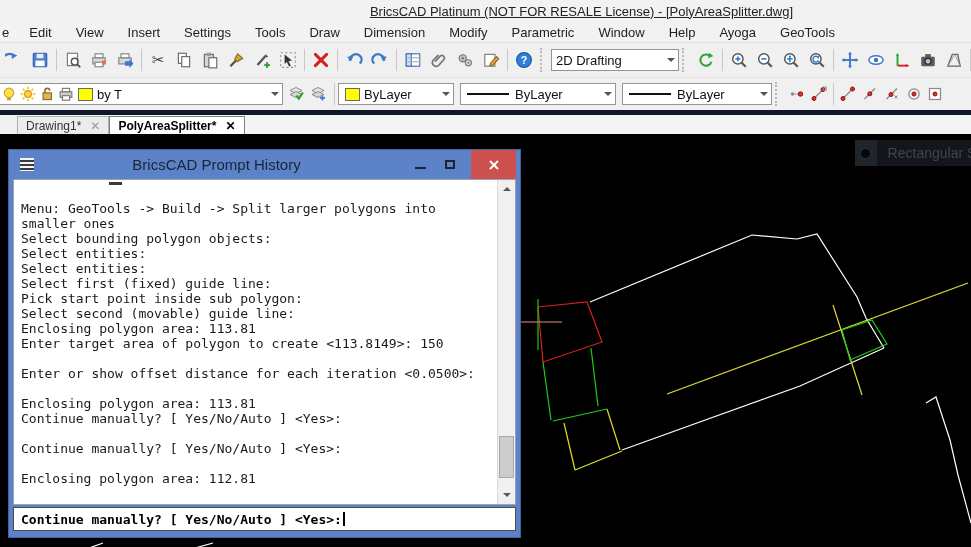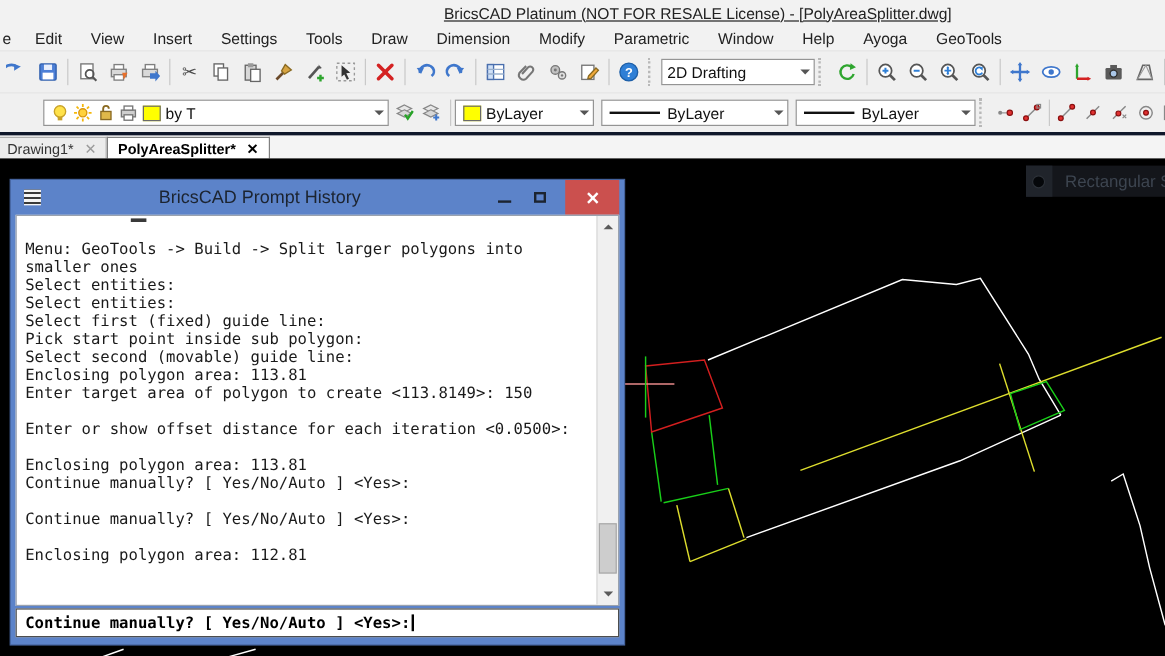--- a/index.html
+++ b/index.html
@@ -10,40 +10,40 @@
   .titlebar{height:22px;background:#f2f2f2;display:flex;align-items:center;justify-content:center;
             color:#222;font-size:13px;text-decoration:underline;}
   .titlebar span{transform:translateX(96px);}
   .menubar{height:20px;background:#f2f2f2;display:flex;align-items:center;border-bottom:1px solid #e2e2e2;}
   .menu-item{padding:2px 12px;color:#222;}
   .menu-item:first-child{padding-left:2px;padding-right:8px;}
 
   
   .tb-row{display:flex;align-items:center;background:#f0f0f0;}
   .tb-row1{height:34px;border-bottom:1px solid #e3e3e3;padding-left:1px;}
-  .tb-row2{height:32px;border-bottom:3px solid #0f172a;padding-left:41px;}
+  .tb-row2{height:32px;border-bottom:5px solid #0f172a;}
   .tb-btn{width:26px;height:26px;display:flex;align-items:center;justify-content:center;flex:0 0 auto;}
   .tb-btn svg{width:18px;height:18px;}
   .tb-btn.small{width:22px;} .tb-btn.small svg{width:16px;height:16px;}
   .tb-sep{width:1px;height:22px;background:#c9c9c9;margin:0 3px;flex:0 0 auto;}
   .tb-handle{width:4px;height:24px;border-left:2px dotted #b8b8b8;margin:0 5px 0 3px;flex:0 0 auto;}
   .glyph{font-size:15px;color:#4a4a4a;}
 
   .combo{height:22px;border:1px solid #949494;background:#fff;display:flex;align-items:center;
          font-size:13px;color:#111;padding-left:4px;box-sizing:border-box;flex:0 0 auto;position:relative;}
   .combo .cval{white-space:nowrap;overflow:hidden;}
   .combo .arrow{margin-left:auto;width:15px;display:flex;align-items:center;justify-content:center;}
   .combo .arrow i{width:0;height:0;border:4px solid transparent;border-top-color:#555;margin-top:4px;}
   .swatch{width:13px;height:11px;background:#ffff00;border:1px solid #6a6a6a;margin:0 4px 0 2px;flex:0 0 auto;}
   .lt-line{width:42px;height:0;border-top:2px solid #111;margin:0 6px 0 2px;flex:0 0 auto;}
   .c-ico{width:18px;height:18px;margin-right:1px;flex:0 0 auto;}
   .c-ico svg{width:18px;height:18px;}
 
   
-  .tabbar{height:19px;background:#f4f4f4;display:flex;align-items:flex-end;}
+  .tabbar{height:19px;background:#f4f4f4;display:flex;align-items:flex-end;margin-left:20px;}
   .tab{height:18px;display:flex;align-items:center;gap:9px;padding:0 8px;font-size:12px;
        border:1px solid #b0b0b0;border-bottom:none;background:#ececec;color:#333;box-sizing:border-box;}
   .tab:first-child{margin-left:-3px;}
   .tab .x{color:#9a9a9a;font-size:12px;}
   .tab.active{background:#fff;font-weight:bold;color:#000;border-color:#808080;}
   .tab.active .x{color:#000;font-weight:bold;}
 
   
   .canvas{position:relative;height:420px;background:#000;overflow:hidden;}
   .canvas svg{position:absolute;left:0;top:0;}
@@ -518,20 +518,21 @@
         </svg>
       </span>
     </span>
   </div>
 
   <div class="console">
     <div class="fragment"></div>
     <div id="history-lines">
         <div class="console-line">Menu: GeoTools -&gt; Build -&gt; Split larger polygons into</div>
         <div class="console-line">smaller ones</div>
+        <div class="console-line">Select bounding polygon objects:</div>
         <div class="console-line">Select entities:</div>
         <div class="console-line">Select entities:</div>
         <div class="console-line">Select first (fixed) guide line:</div>
         <div class="console-line">Pick start point inside sub polygon:</div>
         <div class="console-line">Select second (movable) guide line:</div>
         <div class="console-line">Enclosing polygon area: 113.81</div>
         <div class="console-line">Enter target area of polygon to create &lt;113.8149&gt;: 150</div>
         <div class="console-line">&nbsp;</div>
         <div class="console-line">Enter or show offset distance for each iteration &lt;0.0500&gt;:</div>
         <div class="console-line">&nbsp;</div>

